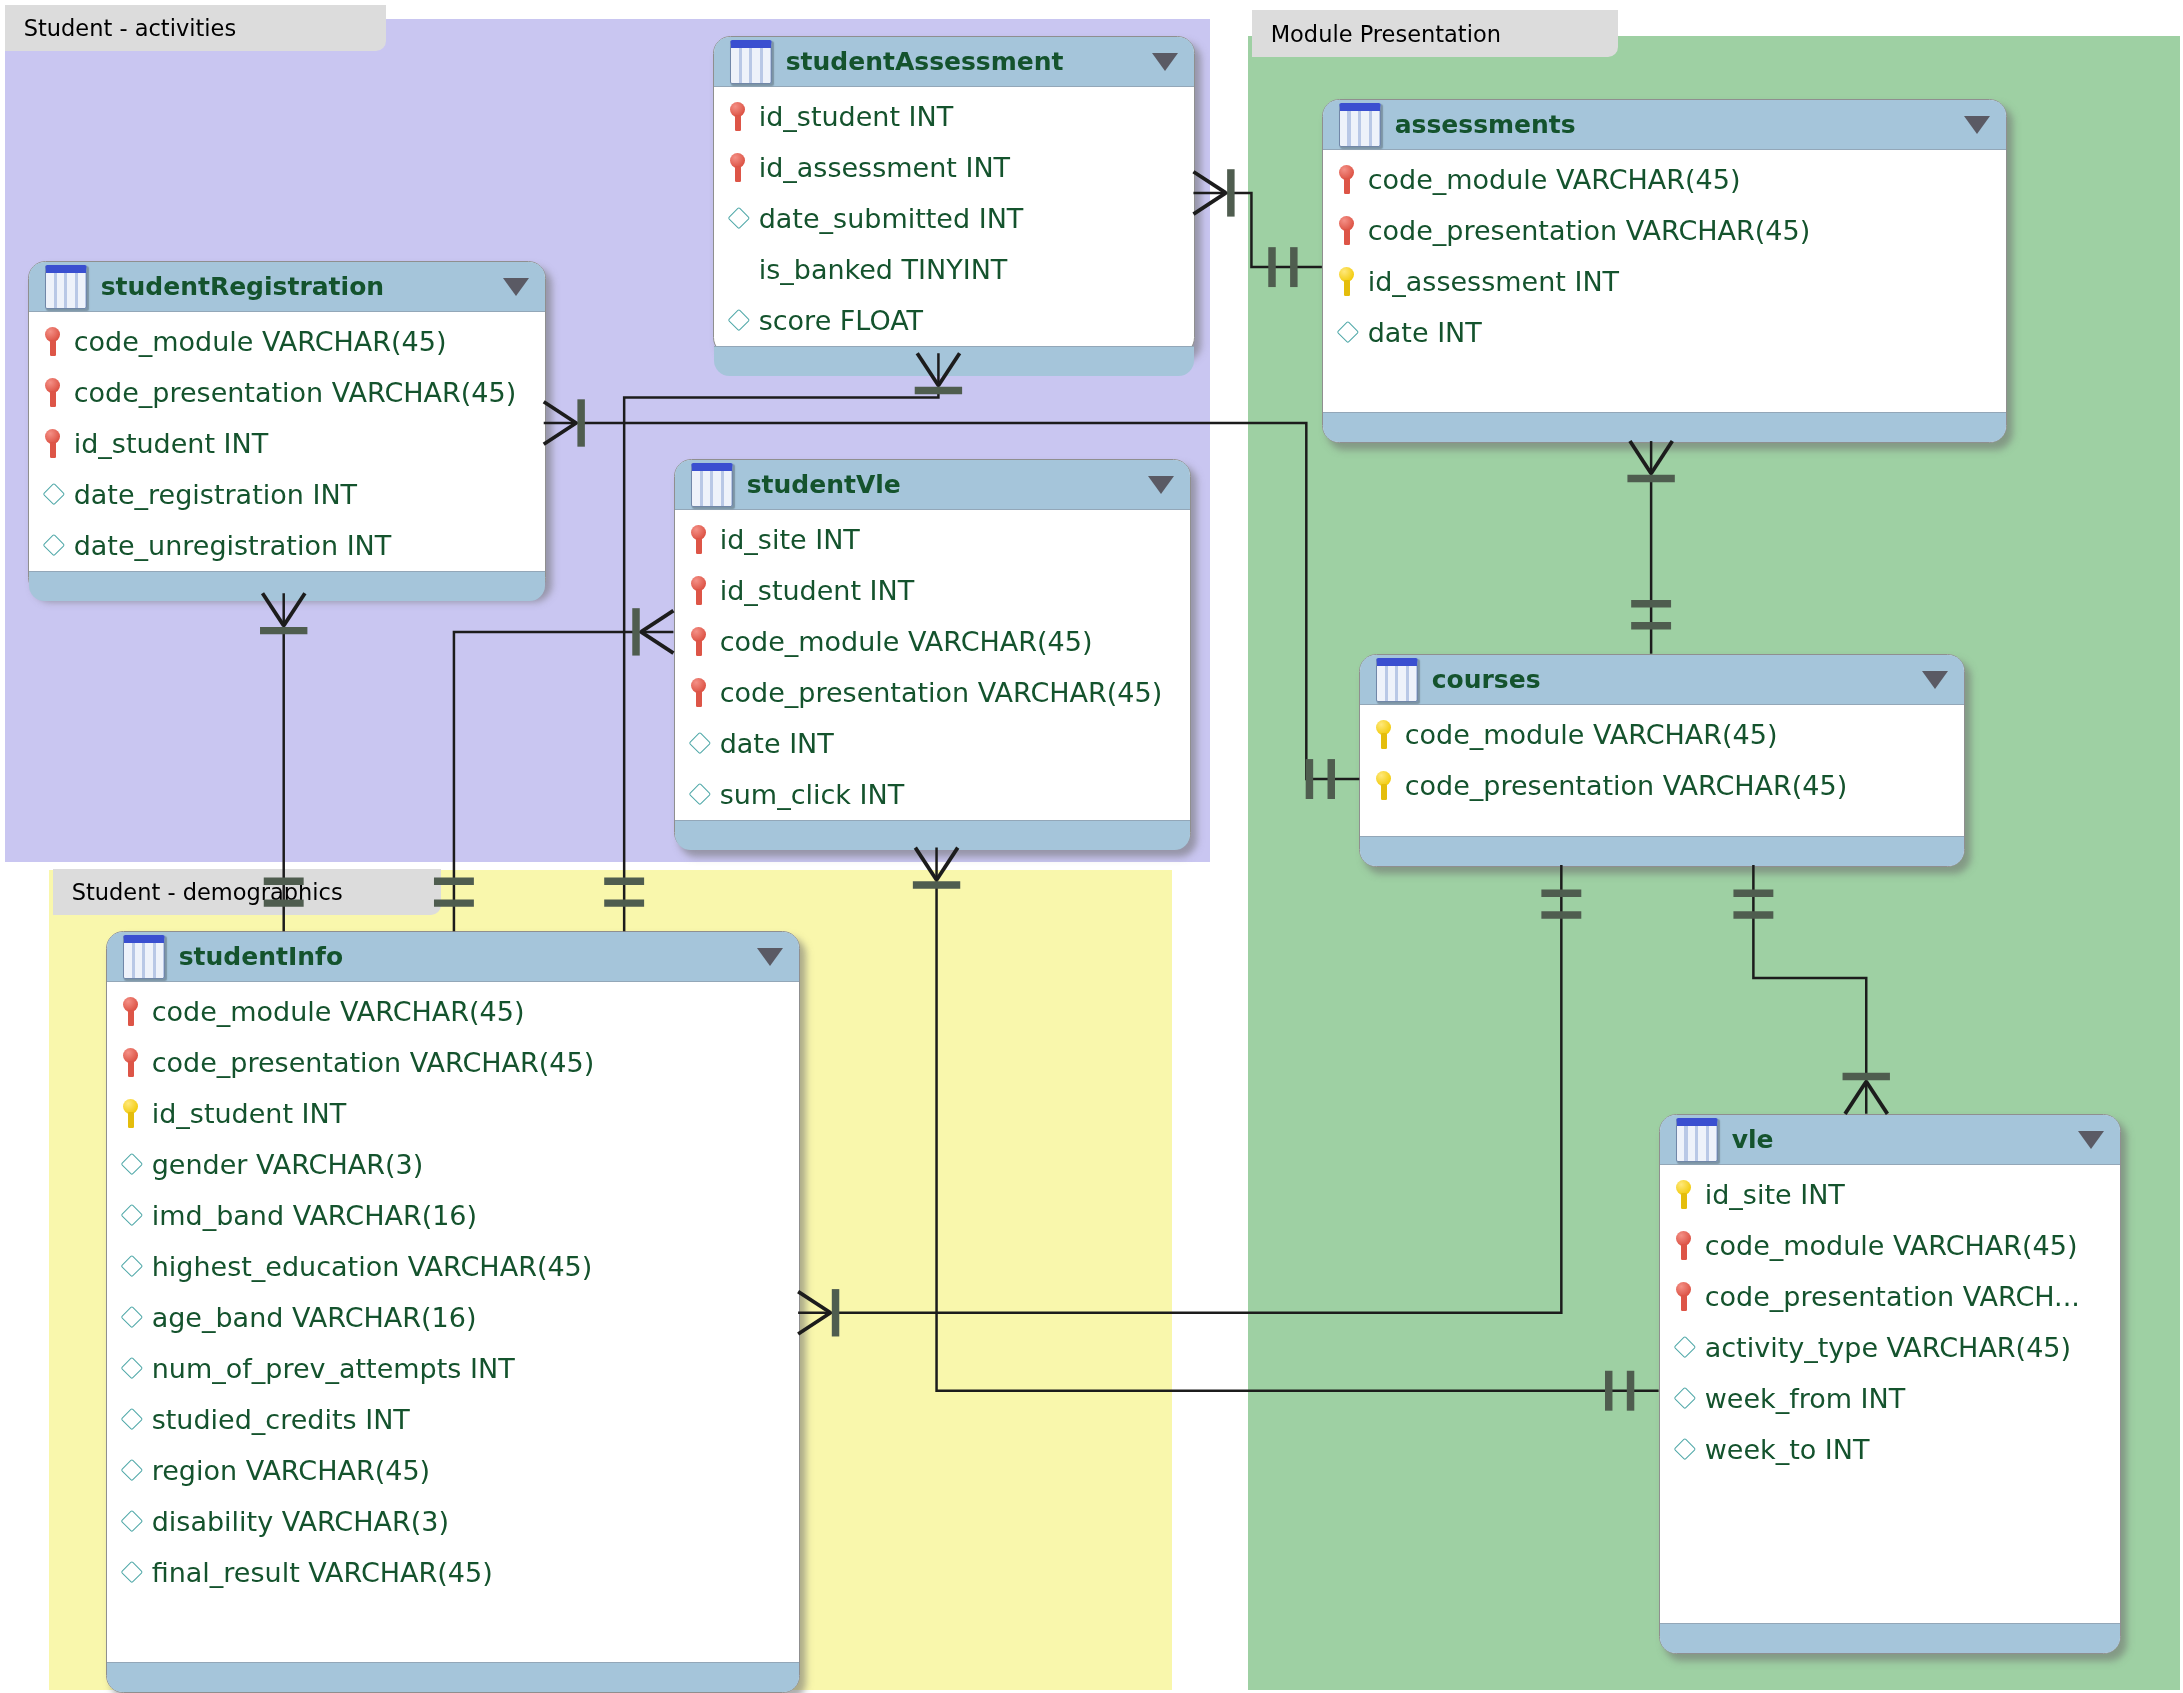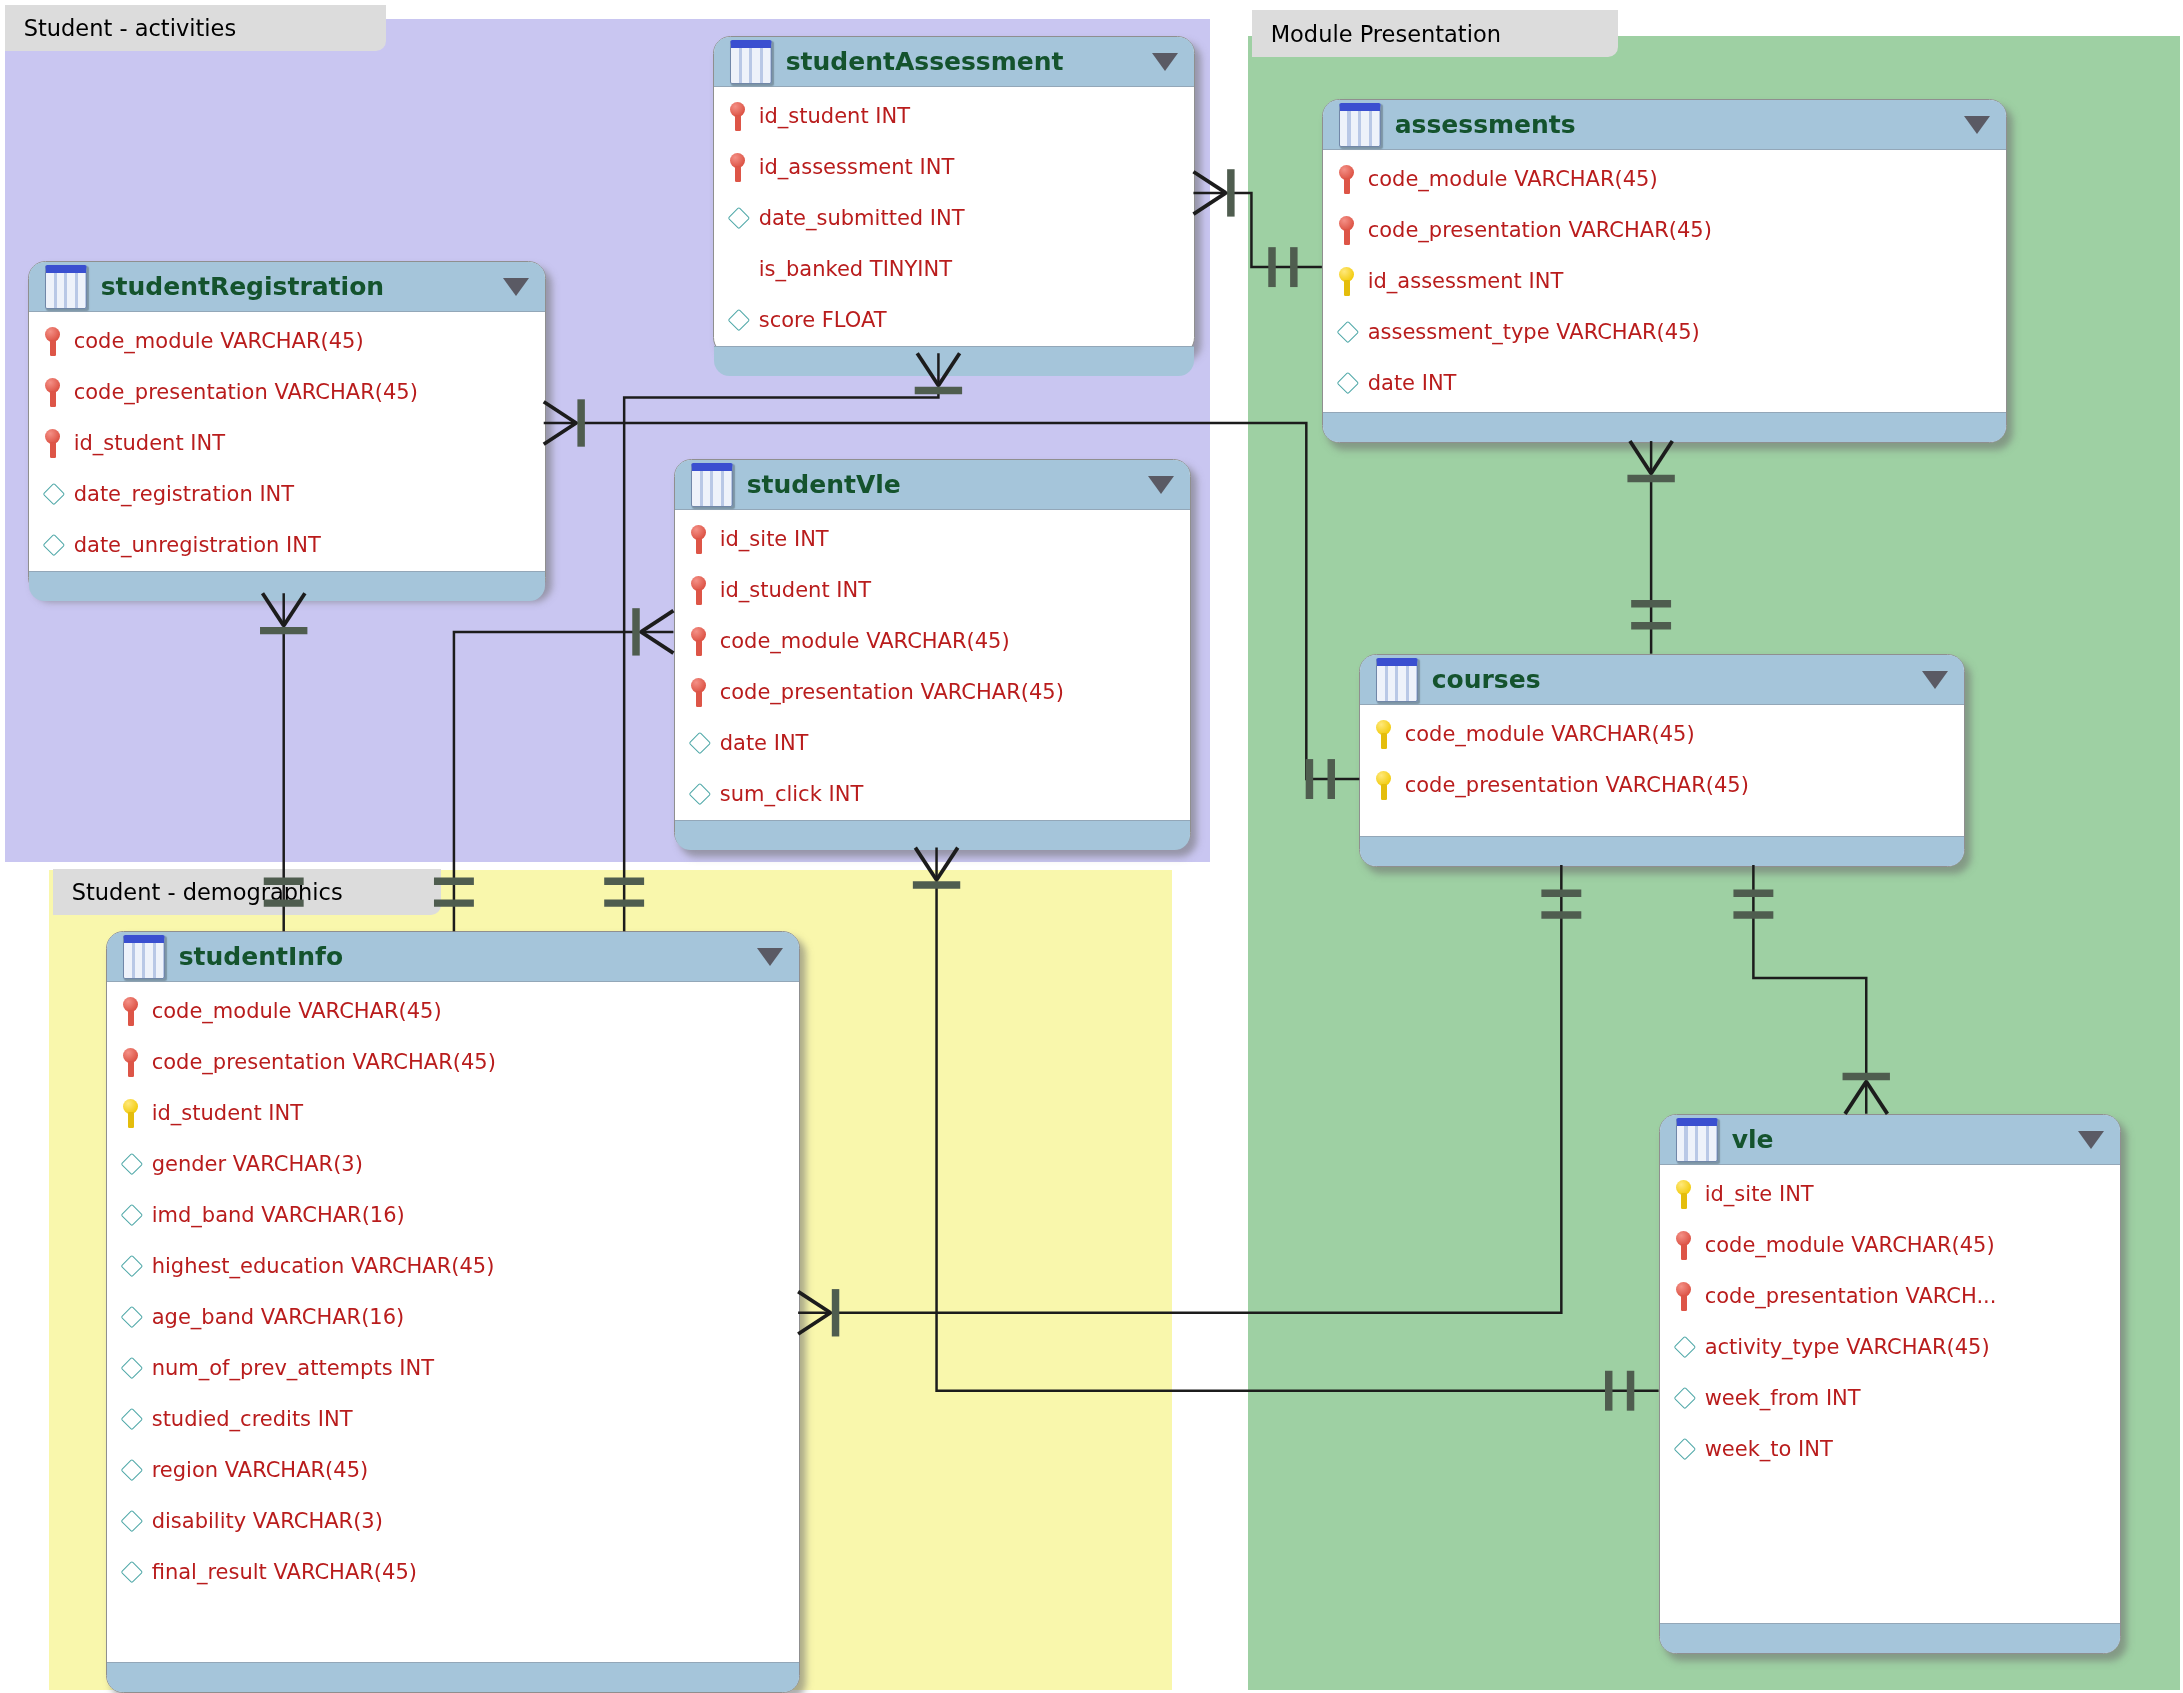--- a/index.html
+++ b/index.html
@@ -17,21 +17,21 @@
     padding:0 16px;flex:0 0 auto;}
   .tbl-title{font-weight:bold;font-size:25px;color:#14532d;margin-left:13.7px;white-space:nowrap;}
   .tbl-icon{width:40px;height:35px;background:
     repeating-linear-gradient(90deg,#eef2fa 0 7.5px,#b9c8e6 7.5px 10.6px);
     border:1.9px solid #7187a8;border-top:8.7px solid #3a4fd0;border-radius:2.5px;
     box-shadow:1.2px 1.2px 1.2px rgba(0,0,0,.25);flex:0 0 auto;}
   .tbl-caret{margin-left:auto;width:0;height:0;border-left:13px solid transparent;
     border-right:13px solid transparent;border-top:18.7px solid #5a5a64;flex:0 0 auto;}
   .tbl-cols{list-style:none;margin:0;padding:3.7px 0 0 0;flex:1 1 auto;}
   .tbl-cols li{height:51px;display:flex;align-items:center;padding-left:13.7px;
-    font-size:21px;color:#b91c1c;white-space:nowrap;}
+    font-size:27px;color:#14532d;white-space:nowrap;}
   .col-label{margin-left:10px;}
   .ic{display:inline-block;position:relative;width:21px;height:32px;flex:0 0 auto;}
   .key:before{content:"";position:absolute;left:2.5px;top:1.9px;width:15px;height:15px;
     border-radius:50%;background:radial-gradient(circle at 35% 30%,#f49086,#dd5547 70%);}
   .key:after{content:"";position:absolute;left:7.5px;top:15px;width:5.6px;height:15.6px;
     background:#dd5547;border-radius:1.2px;}
   .key-yellow:before{background:radial-gradient(circle at 35% 30%,#ffe87a,#f3cd13 70%);}
   .key-yellow:after{background:#e4bd0c;}
   .diamond:before{content:"";position:absolute;left:3.1px;top:8px;width:13.7px;height:13.7px;
     transform:rotate(45deg);background:#ffffff;border:1.9px solid #4fa8a8;border-radius:1.9px;}
@@ -164,24 +164,20 @@
         <li>
           <span class="ic key key-red"></span>
           <span class="col-label">code_presentation VARCHAR(45)</span>
         </li>
         <li>
           <span class="ic key key-yellow"></span>
           <span class="col-label">id_assessment INT</span>
         </li>
         <li>
           <span class="ic diamond"></span>
-          <span class="col-label">assessment_type VARCHAR(45)</span>
-        </li>
-        <li>
-          <span class="ic diamond"></span>
           <span class="col-label">date INT</span>
         </li>
       </ul>
       <div class="tbl-footer"></div>
     </div>
     <div class="table-card" style="left: 1359px; top: 654px; width: 604px; height: 211px;">
       <div class="tbl-header">
         <div class="tbl-icon"></div>
         <span class="tbl-title">courses</span>
         <div class="tbl-caret"></div>

